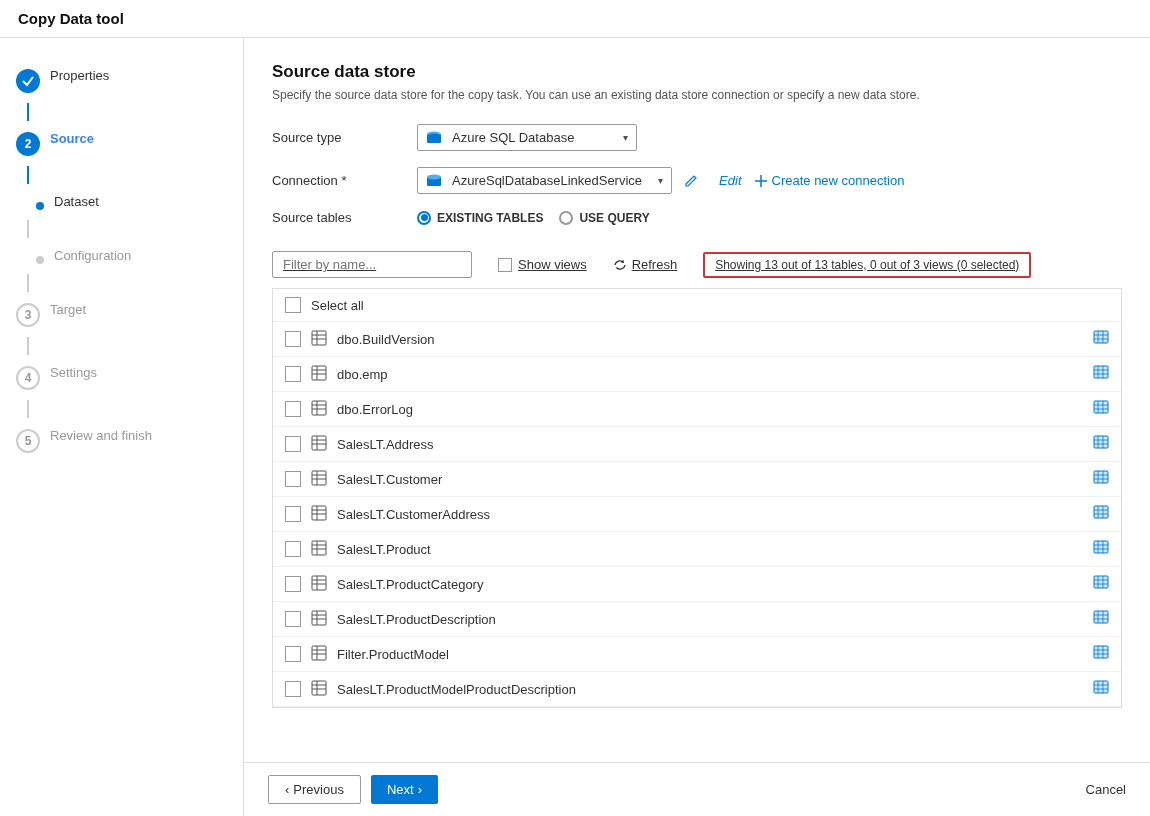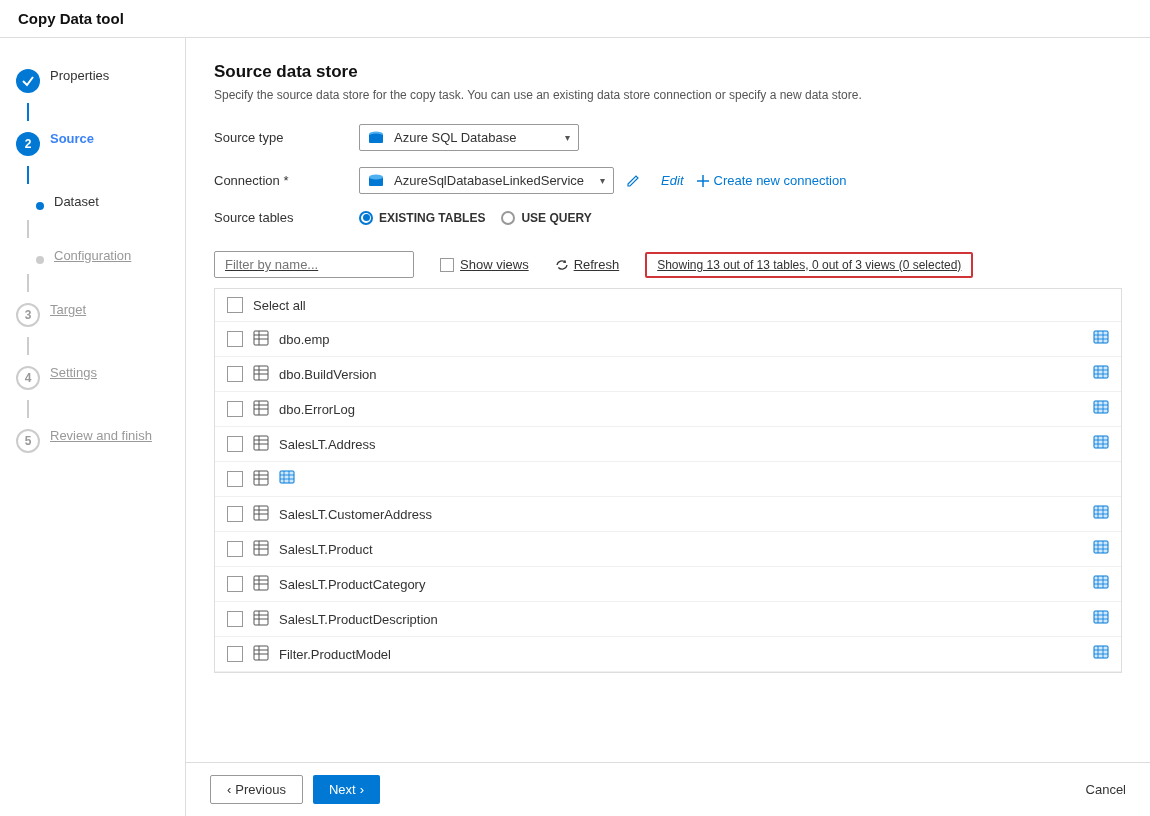--- a/index.html
+++ b/index.html
@@ -3,29 +3,29 @@
   <meta charset="utf-8">
   <style>
     * { box-sizing: border-box; margin: 0; padding: 0; }
     body { font-family: 'Segoe UI', Arial, sans-serif; font-size: 13px; color: #333; background: #fff; display: flex; flex-direction: column; height: 816px; width: 1150px; overflow: hidden; }
 
     .app-header { padding: 10px 18px; border-bottom: 1px solid #ddd; font-size: 15px; font-weight: 600; color: #111; background: #fff; }
 
     .main-layout { display: flex; flex: 1; overflow: hidden; }
 
     
-    .sidebar { width: 186px; border-right: 1px solid #ddd; padding: 20px 0; background: #fff; }
+    .sidebar { width: 244px; border-right: 1px solid #ddd; padding: 20px 0; background: #fff; }
     .sidebar-step { display: flex; align-items: flex-start; padding: 10px 16px; cursor: pointer; }
     .step-indicator { width: 24px; height: 24px; border-radius: 50%; display: flex; align-items: center; justify-content: center; font-size: 12px; font-weight: 600; margin-right: 10px; flex-shrink: 0; margin-top: 1px; }
     .step-completed { background: #0078d4; color: #fff; }
     .step-active { background: #0078d4; color: #fff; }
     .step-inactive { background: #fff; color: #999; border: 2px solid #ccc; }
     .step-label { font-size: 13px; font-weight: 500; color: #333; }
     .step-label.active { color: #3b82f6; font-weight: 600; }
-    .step-label.inactive { color: #999; text-decoration: underline; }
+    .step-label.inactive { color: #999; }
     .step-connector { width: 2px; height: 18px; background: #0078d4; margin-left: 27px; }
     .step-connector-inactive { background: #ccc; }
 
     
     .content-area { flex: 1; display: flex; flex-direction: column; overflow: hidden; }
 
     .content-body { flex: 1; padding: 24px 28px; overflow-y: auto; }
 
     .section-title { font-size: 17px; font-weight: 600; color: #111; margin-bottom: 6px; }
     .section-desc { font-size: 12px; color: #555; margin-bottom: 22px; }
@@ -247,20 +247,41 @@
               <div class="table-row">
       <div class="table-checkbox"></div>
       <div class="table-icon">
         <svg width="16" height="16" viewBox="0 0 16 16" fill="none">
           <rect x="1" y="1" width="14" height="14" rx="1" stroke="#555" stroke-width="1" fill="none"></rect>
           <line x1="1" y1="5" x2="15" y2="5" stroke="#555" stroke-width="1"></line>
           <line x1="1" y1="9" x2="15" y2="9" stroke="#555" stroke-width="1"></line>
           <line x1="6" y1="1" x2="6" y2="15" stroke="#555" stroke-width="1"></line>
         </svg>
       </div>
+      <span class="table-name">dbo.BuildVersion</span>
+      <span class="table-preview-icon" title="Preview">
+        <svg width="16" height="16" viewBox="0 0 16 16" fill="none">
+          <rect x="1" y="2" width="14" height="12" rx="1" fill="#d0e8ff" stroke="#0078d4" stroke-width="1"></rect>
+          <line x1="1" y1="6" x2="15" y2="6" stroke="#0078d4" stroke-width="0.8"></line>
+          <line x1="1" y1="10" x2="15" y2="10" stroke="#0078d4" stroke-width="0.8"></line>
+          <line x1="5" y1="2" x2="5" y2="14" stroke="#0078d4" stroke-width="0.8"></line>
+          <line x1="10" y1="2" x2="10" y2="14" stroke="#0078d4" stroke-width="0.8"></line>
+        </svg>
+      </span>
+    </div>
+              <div class="table-row">
+      <div class="table-checkbox"></div>
+      <div class="table-icon">
+        <svg width="16" height="16" viewBox="0 0 16 16" fill="none">
+          <rect x="1" y="1" width="14" height="14" rx="1" stroke="#555" stroke-width="1" fill="none"></rect>
+          <line x1="1" y1="5" x2="15" y2="5" stroke="#555" stroke-width="1"></line>
+          <line x1="1" y1="9" x2="15" y2="9" stroke="#555" stroke-width="1"></line>
+          <line x1="6" y1="1" x2="6" y2="15" stroke="#555" stroke-width="1"></line>
+        </svg>
+      </div>
       <span class="table-name">dbo.emp</span>
       <span class="table-preview-icon" title="Preview">
         <svg width="16" height="16" viewBox="0 0 16 16" fill="none">
           <rect x="1" y="2" width="14" height="12" rx="1" fill="#d0e8ff" stroke="#0078d4" stroke-width="1"></rect>
           <line x1="1" y1="6" x2="15" y2="6" stroke="#0078d4" stroke-width="0.8"></line>
           <line x1="1" y1="10" x2="15" y2="10" stroke="#0078d4" stroke-width="0.8"></line>
           <line x1="5" y1="2" x2="5" y2="14" stroke="#0078d4" stroke-width="0.8"></line>
           <line x1="10" y1="2" x2="10" y2="14" stroke="#0078d4" stroke-width="0.8"></line>
         </svg>
       </span>
@@ -268,41 +289,20 @@
               <div class="table-row">
       <div class="table-checkbox"></div>
       <div class="table-icon">
         <svg width="16" height="16" viewBox="0 0 16 16" fill="none">
           <rect x="1" y="1" width="14" height="14" rx="1" stroke="#555" stroke-width="1" fill="none"></rect>
           <line x1="1" y1="5" x2="15" y2="5" stroke="#555" stroke-width="1"></line>
           <line x1="1" y1="9" x2="15" y2="9" stroke="#555" stroke-width="1"></line>
           <line x1="6" y1="1" x2="6" y2="15" stroke="#555" stroke-width="1"></line>
         </svg>
       </div>
-      <span class="table-name">dbo.BuildVersion</span>
-      <span class="table-preview-icon" title="Preview">
-        <svg width="16" height="16" viewBox="0 0 16 16" fill="none">
-          <rect x="1" y="2" width="14" height="12" rx="1" fill="#d0e8ff" stroke="#0078d4" stroke-width="1"></rect>
-          <line x1="1" y1="6" x2="15" y2="6" stroke="#0078d4" stroke-width="0.8"></line>
-          <line x1="1" y1="10" x2="15" y2="10" stroke="#0078d4" stroke-width="0.8"></line>
-          <line x1="5" y1="2" x2="5" y2="14" stroke="#0078d4" stroke-width="0.8"></line>
-          <line x1="10" y1="2" x2="10" y2="14" stroke="#0078d4" stroke-width="0.8"></line>
-        </svg>
-      </span>
-    </div>
-              <div class="table-row">
-      <div class="table-checkbox"></div>
-      <div class="table-icon">
-        <svg width="16" height="16" viewBox="0 0 16 16" fill="none">
-          <rect x="1" y="1" width="14" height="14" rx="1" stroke="#555" stroke-width="1" fill="none"></rect>
-          <line x1="1" y1="5" x2="15" y2="5" stroke="#555" stroke-width="1"></line>
-          <line x1="1" y1="9" x2="15" y2="9" stroke="#555" stroke-width="1"></line>
-          <line x1="6" y1="1" x2="6" y2="15" stroke="#555" stroke-width="1"></line>
-        </svg>
-      </div>
       <span class="table-name">dbo.ErrorLog</span>
       <span class="table-preview-icon" title="Preview">
         <svg width="16" height="16" viewBox="0 0 16 16" fill="none">
           <rect x="1" y="2" width="14" height="12" rx="1" fill="#d0e8ff" stroke="#0078d4" stroke-width="1"></rect>
           <line x1="1" y1="6" x2="15" y2="6" stroke="#0078d4" stroke-width="0.8"></line>
           <line x1="1" y1="10" x2="15" y2="10" stroke="#0078d4" stroke-width="0.8"></line>
           <line x1="5" y1="2" x2="5" y2="14" stroke="#0078d4" stroke-width="0.8"></line>
           <line x1="10" y1="2" x2="10" y2="14" stroke="#0078d4" stroke-width="0.8"></line>
         </svg>
       </span>
@@ -331,20 +331,21 @@
               <div class="table-row">
       <div class="table-checkbox"></div>
       <div class="table-icon">
         <svg width="16" height="16" viewBox="0 0 16 16" fill="none">
           <rect x="1" y="1" width="14" height="14" rx="1" stroke="#555" stroke-width="1" fill="none"></rect>
           <line x1="1" y1="5" x2="15" y2="5" stroke="#555" stroke-width="1"></line>
           <line x1="1" y1="9" x2="15" y2="9" stroke="#555" stroke-width="1"></line>
           <line x1="6" y1="1" x2="6" y2="15" stroke="#555" stroke-width="1"></line>
         </svg>
       </div>
+      <span class="table-name">SalesLT.Customer</span>
       <span class="table-preview-icon" title="Preview">
         <svg width="16" height="16" viewBox="0 0 16 16" fill="none">
           <rect x="1" y="2" width="14" height="12" rx="1" fill="#d0e8ff" stroke="#0078d4" stroke-width="1"></rect>
           <line x1="1" y1="6" x2="15" y2="6" stroke="#0078d4" stroke-width="0.8"></line>
           <line x1="1" y1="10" x2="15" y2="10" stroke="#0078d4" stroke-width="0.8"></line>
           <line x1="5" y1="2" x2="5" y2="14" stroke="#0078d4" stroke-width="0.8"></line>
           <line x1="10" y1="2" x2="10" y2="14" stroke="#0078d4" stroke-width="0.8"></line>
         </svg>
       </span>
     </div>
@@ -436,20 +437,41 @@
       <div class="table-checkbox"></div>
       <div class="table-icon">
         <svg width="16" height="16" viewBox="0 0 16 16" fill="none">
           <rect x="1" y="1" width="14" height="14" rx="1" stroke="#555" stroke-width="1" fill="none"></rect>
           <line x1="1" y1="5" x2="15" y2="5" stroke="#555" stroke-width="1"></line>
           <line x1="1" y1="9" x2="15" y2="9" stroke="#555" stroke-width="1"></line>
           <line x1="6" y1="1" x2="6" y2="15" stroke="#555" stroke-width="1"></line>
         </svg>
       </div>
       <span class="table-name">Filter.ProductModel</span>
+      <span class="table-preview-icon" title="Preview">
+        <svg width="16" height="16" viewBox="0 0 16 16" fill="none">
+          <rect x="1" y="2" width="14" height="12" rx="1" fill="#d0e8ff" stroke="#0078d4" stroke-width="1"></rect>
+          <line x1="1" y1="6" x2="15" y2="6" stroke="#0078d4" stroke-width="0.8"></line>
+          <line x1="1" y1="10" x2="15" y2="10" stroke="#0078d4" stroke-width="0.8"></line>
+          <line x1="5" y1="2" x2="5" y2="14" stroke="#0078d4" stroke-width="0.8"></line>
+          <line x1="10" y1="2" x2="10" y2="14" stroke="#0078d4" stroke-width="0.8"></line>
+        </svg>
+      </span>
+    </div>
+              <div class="table-row">
+      <div class="table-checkbox"></div>
+      <div class="table-icon">
+        <svg width="16" height="16" viewBox="0 0 16 16" fill="none">
+          <rect x="1" y="1" width="14" height="14" rx="1" stroke="#555" stroke-width="1" fill="none"></rect>
+          <line x1="1" y1="5" x2="15" y2="5" stroke="#555" stroke-width="1"></line>
+          <line x1="1" y1="9" x2="15" y2="9" stroke="#555" stroke-width="1"></line>
+          <line x1="6" y1="1" x2="6" y2="15" stroke="#555" stroke-width="1"></line>
+        </svg>
+      </div>
+      <span class="table-name">SalesLT.ProductModelProductDescription</span>
       <span class="table-preview-icon" title="Preview">
         <svg width="16" height="16" viewBox="0 0 16 16" fill="none">
           <rect x="1" y="2" width="14" height="12" rx="1" fill="#d0e8ff" stroke="#0078d4" stroke-width="1"></rect>
           <line x1="1" y1="6" x2="15" y2="6" stroke="#0078d4" stroke-width="0.8"></line>
           <line x1="1" y1="10" x2="15" y2="10" stroke="#0078d4" stroke-width="0.8"></line>
           <line x1="5" y1="2" x2="5" y2="14" stroke="#0078d4" stroke-width="0.8"></line>
           <line x1="10" y1="2" x2="10" y2="14" stroke="#0078d4" stroke-width="0.8"></line>
         </svg>
       </span>
     </div>

